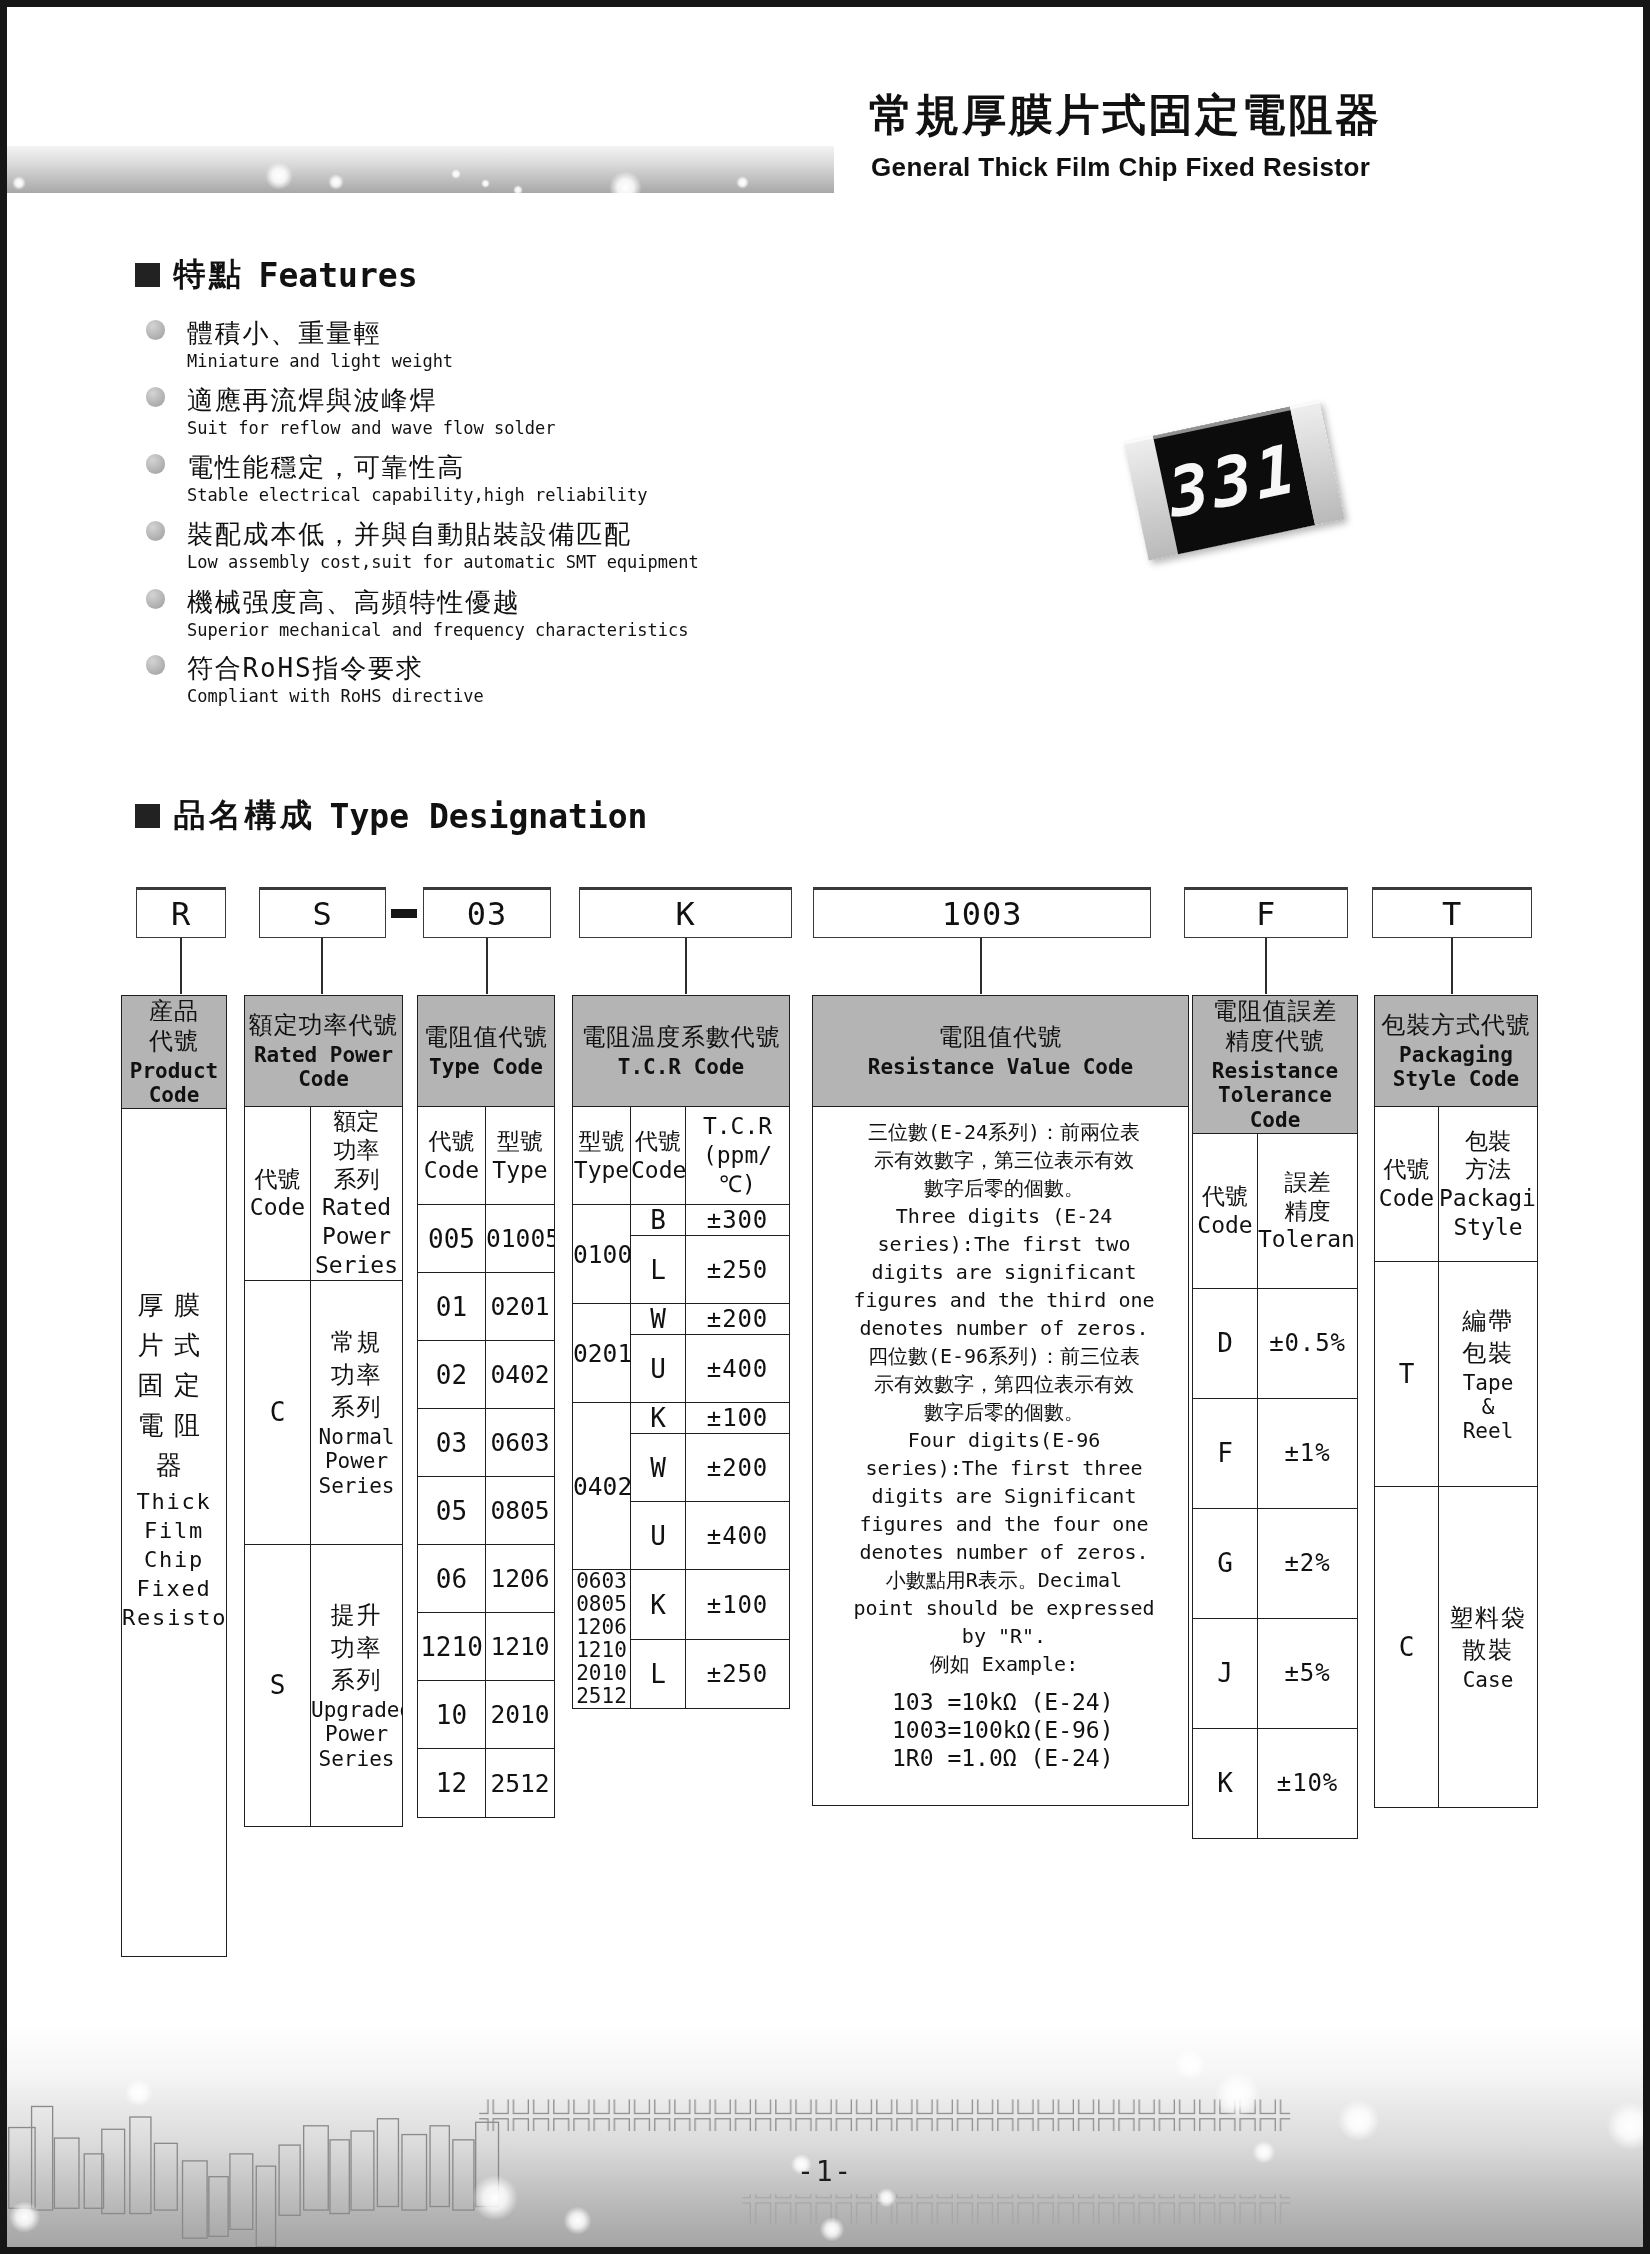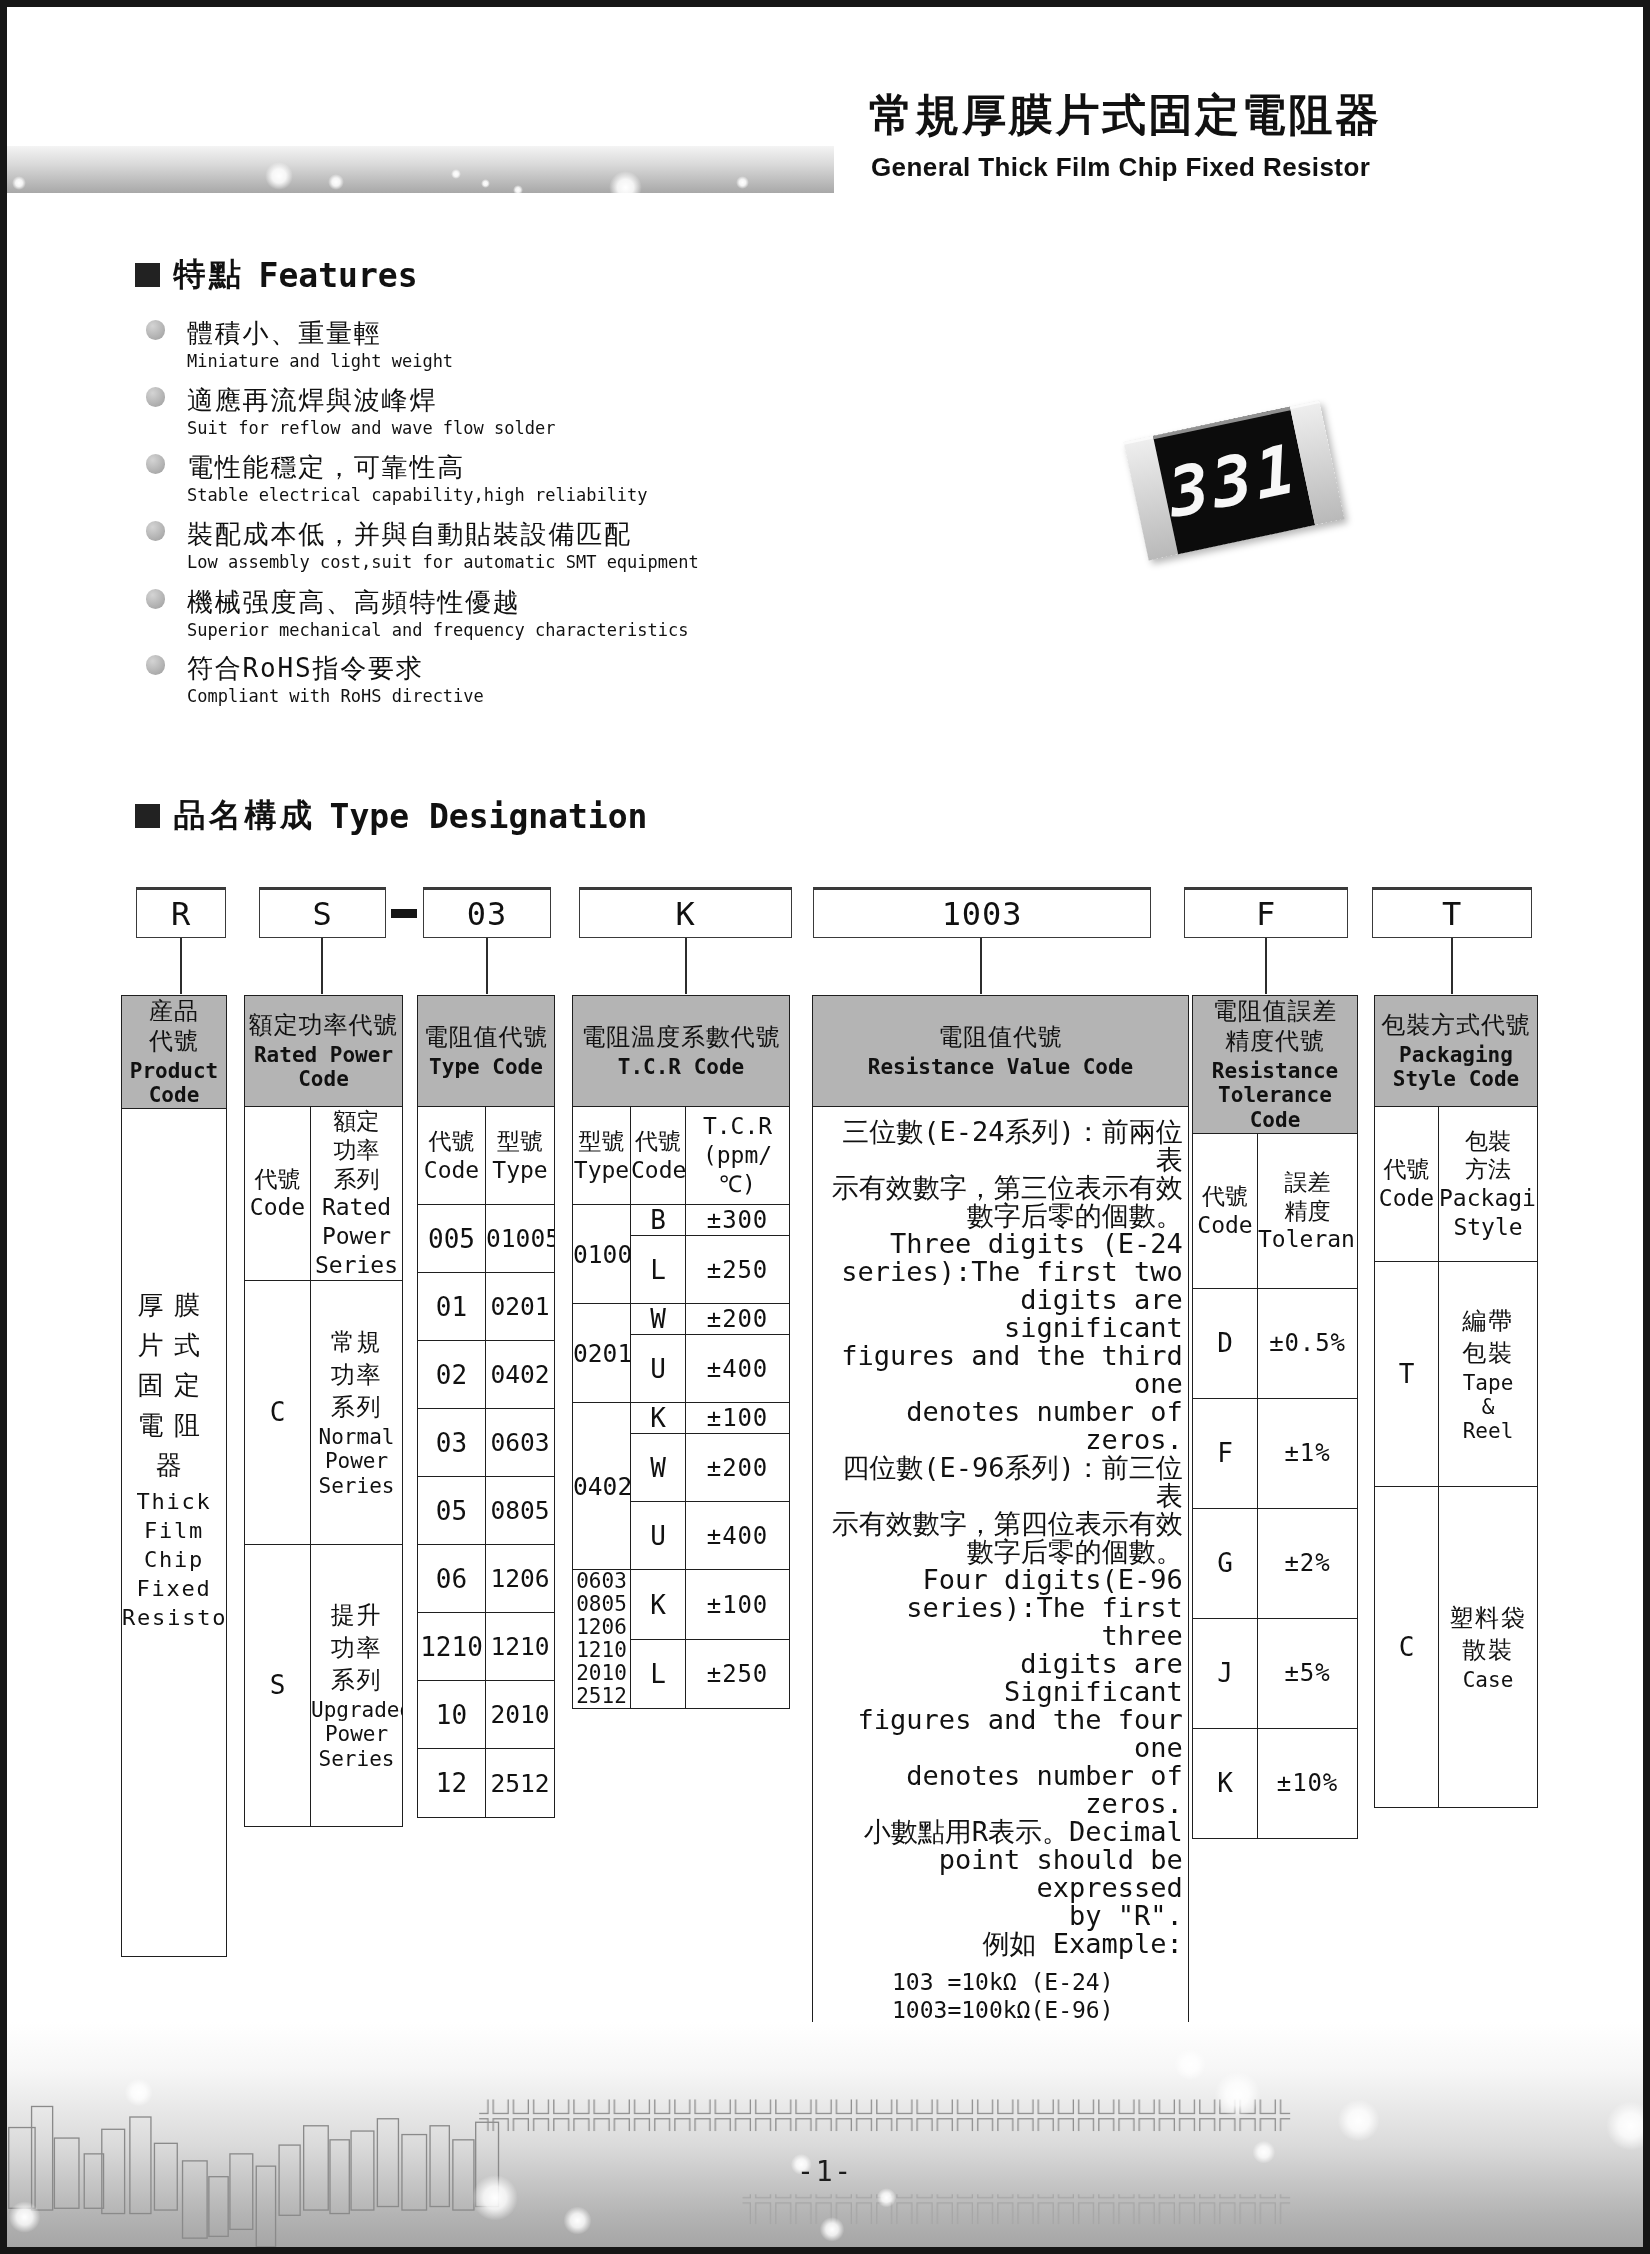--- a/index.html
+++ b/index.html
@@ -51,21 +51,21 @@
   .subtxt{font-size:23px;white-space:pre-line;line-height:1.25;}
   td.code{font-size:26px;}
   td.val{font-size:24px;letter-spacing:0.9px;}
   .cz{font-size:24px;white-space:pre-line;letter-spacing:1.8px;line-height:1.35;}
   .ce{font-size:21px;white-space:pre-line;line-height:1.15;margin-top:1.8px;}
   .typecell{font-size:24.6px;}
   .typecell.small{font-size:21px;line-height:23px;white-space:pre-line;}
   .pz{font-size:26px;letter-spacing:10.5px;line-height:40px;white-space:pre-line;}
   .pe{font-size:22px;letter-spacing:1.8px;line-height:29px;white-space:pre-line;margin-top:1.8px;}
   td.prodbody{vertical-align:middle;padding-bottom:149px;}
-  .rvtext{font-size:27px;line-height:28px;text-align:right;padding:10.5px 5.3px 0 12.3px;white-space:pre-line;}
+  .rvtext{font-size:20px;line-height:28px;text-align:center;padding:10.5px 5.3px 0 12.3px;white-space:pre-line;}
   .rvex{font-size:23px;line-height:28px;text-align:left;padding:10.5px 0 0 79px;white-space:pre-line;}
   td.rvbody{vertical-align:top;}
   
   .band{position:absolute;left:0;top:2015px;width:1636px;height:226px;
     background:linear-gradient(180deg,#ffffff 0%,#f6f6f6 22%,#dadada 55%,#b4b4b4 85%,#a5a5a5 100%);}
   .pgnum{position:absolute;left:0;width:1636px;top:2148px;text-align:center;
     font-size:28px;color:#1c1c1c;letter-spacing:1.8px;}
 </style>
 </head>
 <body>

